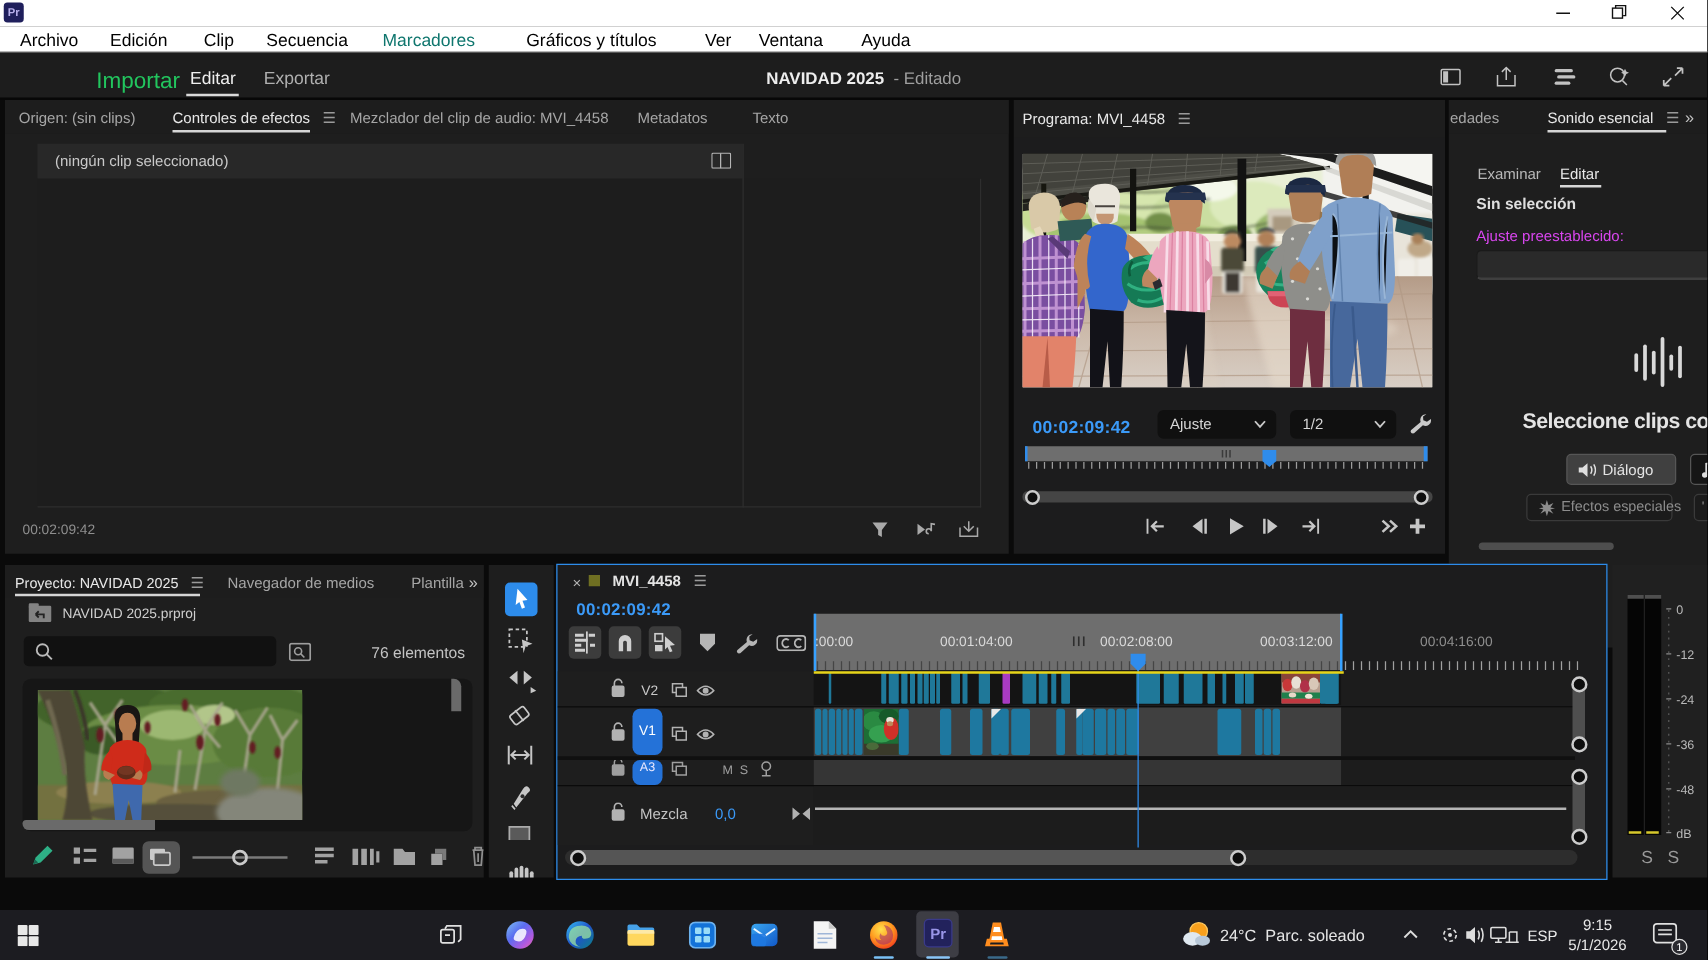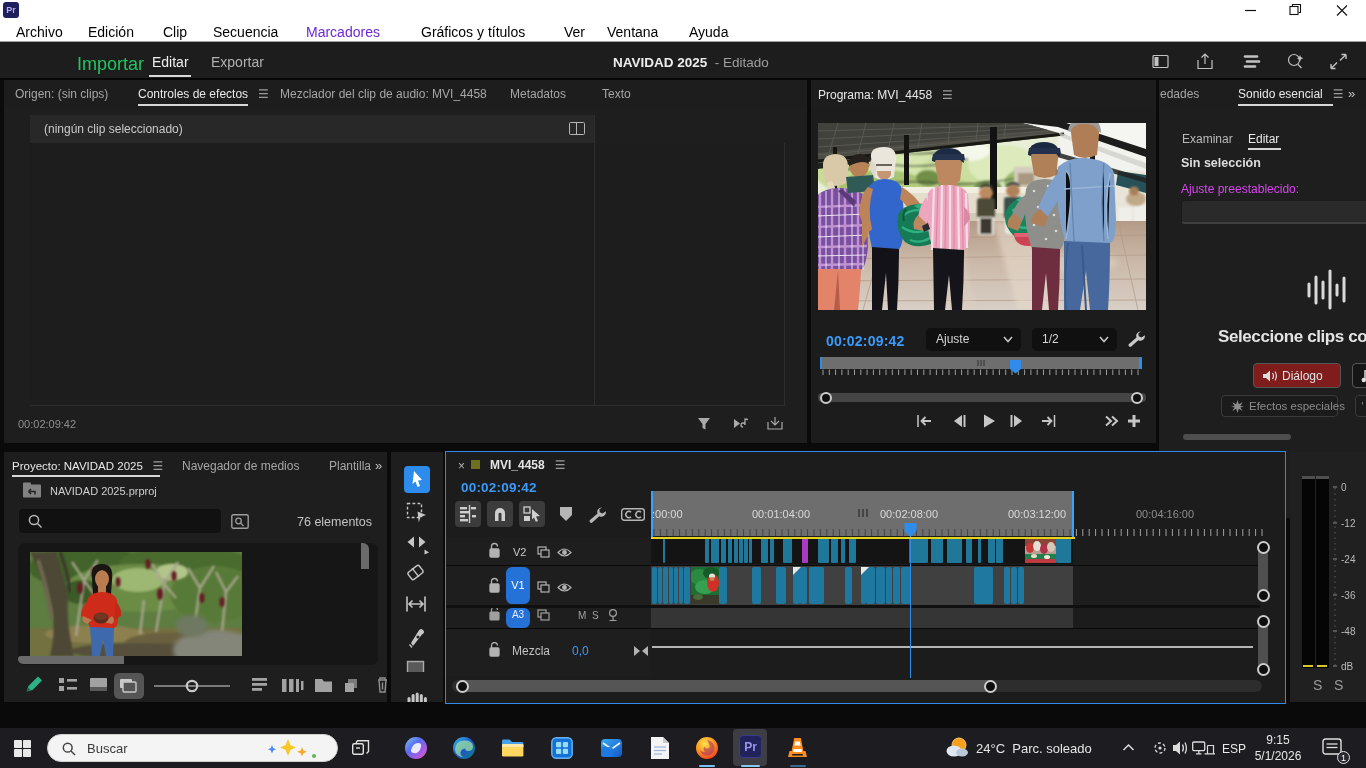--- a/index.html
+++ b/index.html
@@ -24,21 +24,21 @@
     <rect x="47" y="6.5" width="8" height="8" fill="#fff" stroke="#111" stroke-width="1.1"></rect>
     <path d="M94 5.5 L104 15.5 M104 5.5 L94 15.5" stroke="#111" stroke-width="1.1"></path>
   </svg>
 </div>
 
 <div class="abs" style="left:0;top:21px;width:1366px;height:21px;background:#ffffff;border-bottom:1px solid #a0a0a0">
   <div class="abs" style="top:3px;left:16px;font-size:14px;color:#000">Archivo</div>
   <div class="abs" style="top:3px;left:88px;font-size:14px;color:#000">Edición</div>
   <div class="abs" style="top:3px;left:163px;font-size:14px;color:#000">Clip</div>
   <div class="abs" style="top:3px;left:213px;font-size:14px;color:#000">Secuencia</div>
-  <div class="abs" style="top:3px;left:306px;font-size:14px;color:#6d28d9">Marcadores</div>
+  <div class="abs" style="top:3px;left:306px;font-size:14px;color:#0f766e">Marcadores</div>
   <div class="abs" style="top:3px;left:421px;font-size:14px;color:#000">Gráficos y títulos</div>
   <div class="abs" style="top:3px;left:564px;font-size:14px;color:#000">Ver</div>
   <div class="abs" style="top:3px;left:607px;font-size:14px;color:#000">Ventana</div>
   <div class="abs" style="top:3px;left:689px;font-size:14px;color:#000">Ayuda</div>
 </div>
 
 <div class="abs" style="left:0;top:42px;width:1366px;height:38px;background:#1d1d1d;border-bottom:2px solid #070707">
   <svg class="abs" style="left:31px;top:53px" width="20" height="18" viewBox="0 0 20 18">
         <path d="M10 1 L19 9 L16 9 L16 17 L12 17 L12 11 L8 11 L8 17 L4 17 L4 9 L1 9 Z" fill="#b9b9b9"></path>
       </svg>
@@ -478,21 +478,21 @@
     <g stroke="#d9d9d9" stroke-width="3" stroke-linecap="round">
       <line x1="2" y1="19" x2="2" y2="31"></line>
           <line x1="9" y1="12" x2="9" y2="38"></line>
           <line x1="16" y1="17" x2="16" y2="33"></line>
       <line x1="23" y1="6" x2="23" y2="43"></line>
           <line x1="30" y1="20" x2="30" y2="30"></line>
           <line x1="37" y1="13" x2="37" y2="36"></line>
     </g>
   </svg>
   <div class="abs" style="left:59px;top:247px;font-size:17px;font-weight:bold;letter-spacing:-0.4px;color:#e4e4e4;white-space:nowrap">Seleccione clips cor</div>
-  <div class="abs" style="left:94px;top:283px;width:88px;height:25px;background:#7f1d1d;border:1px solid #565656;border-radius:4px">
+  <div class="abs" style="left:94px;top:283px;width:88px;height:25px;background:#404040;border:1px solid #565656;border-radius:4px">
     <svg style="position:absolute;left:8px;top:5px" width="15" height="14" viewBox="0 0 15 14">
           <path d="M1 5 L4 5 L8 1.5 L8 12.5 L4 9 L1 9 Z" fill="#dedede"></path>
           <path d="M10.5 4 Q12.5 7 10.5 10 M13 2.5 Q15.8 7 13 11.5" stroke="#dedede" fill="none" stroke-width="1.2"></path>
         </svg>
     <span style="position:absolute;left:28px;top:5px;font-size:12px;color:#e4e4e4">Diálogo</span>
   </div>
   <div class="abs" style="left:193px;top:283px;width:30px;height:25px;background:#161616;border:1px solid #565656;border-radius:4px">
     <svg style="position:absolute;left:8px;top:5px" width="14" height="14" viewBox="0 0 14 14">
           <path d="M4 11 L4 2 L11 1 L11 9.5" stroke="#dedede" fill="none" stroke-width="1.5"></path>
           <circle cx="2.8" cy="11" r="2.2" fill="#dedede"></circle>
@@ -1055,33 +1055,20 @@
 
 <div class="abs" style="left:0;top:728px;width:1366px;height:40px;background:#1c1c21">
   <svg class="abs" style="left:14px;top:12px" width="17" height="17" viewBox="0 0 17 17">
         <g fill="#e8e8e8">
           <rect x="0" y="0" width="8" height="8" rx="0.8"></rect>
           <rect x="9" y="0" width="8" height="8" rx="0.8"></rect>
           <rect x="0" y="9" width="8" height="8" rx="0.8"></rect>
           <rect x="9" y="9" width="8" height="8" rx="0.8"></rect>
         </g>
       </svg>
-  <div class="abs" style="left:47px;top:6px;width:291px;height:28px;background:#f4f4f4;border-radius:14px;border:1px solid #d0d0d0">
-    <svg style="position:absolute;left:14px;top:7px" width="14" height="14" viewBox="0 0 14 14">
-          <circle cx="5.7" cy="5.7" r="4.4" stroke="#444" stroke-width="1.5" fill="none"></circle>
-          <line x1="9" y1="9" x2="13" y2="13" stroke="#444" stroke-width="1.5"></line>
-        </svg>
-    <span style="position:absolute;left:39px;top:6px;font-size:13px;color:#3a3a3a">Buscar</span>
-    <svg style="position:absolute;left:216px;top:2px" width="64" height="24" viewBox="0 0 64 24">
-      <path d="M8 8 L9.2 11 L12 12.2 L9.2 13.4 L8 16.4 L6.8 13.4 L4 12.2 L6.8 11 Z" fill="#4a8df0"></path>
-      <path d="M24 2 L26.4 8 L32 10.5 L26.4 13 L24 19 L21.6 13 L16 10.5 L21.6 8 Z" fill="#f8c828"></path>
-      <path d="M38 10 L39.4 13.4 L43 14.8 L39.4 16.2 L38 19.6 L36.6 16.2 L33 14.8 L36.6 13.4 Z" fill="#f8a828"></path>
-      <circle cx="50" cy="19" r="2" fill="#58b85a"></circle>
-    </svg>
-  </div>
   <svg class="abs" style="left:352px;top:12px" width="18" height="17" viewBox="0 0 18 17">
         <g fill="none" stroke="#e0e0e0" stroke-width="1.4">
           <rect x="0.7" y="3.7" width="10.6" height="10.6" rx="1.5"></rect>
           <path d="M4 3 L5.5 0.7 L16.5 0.7 L16.5 11.5 L14.5 13.5"></path>
         </g>
         <line x1="4" y1="8" x2="8" y2="8" stroke="#e0e0e0" stroke-width="1.4"></line>
       </svg>
 
   <svg class="abs" style="left:404px;top:8px" width="24" height="24" viewBox="0 0 24 24">
         <defs>

